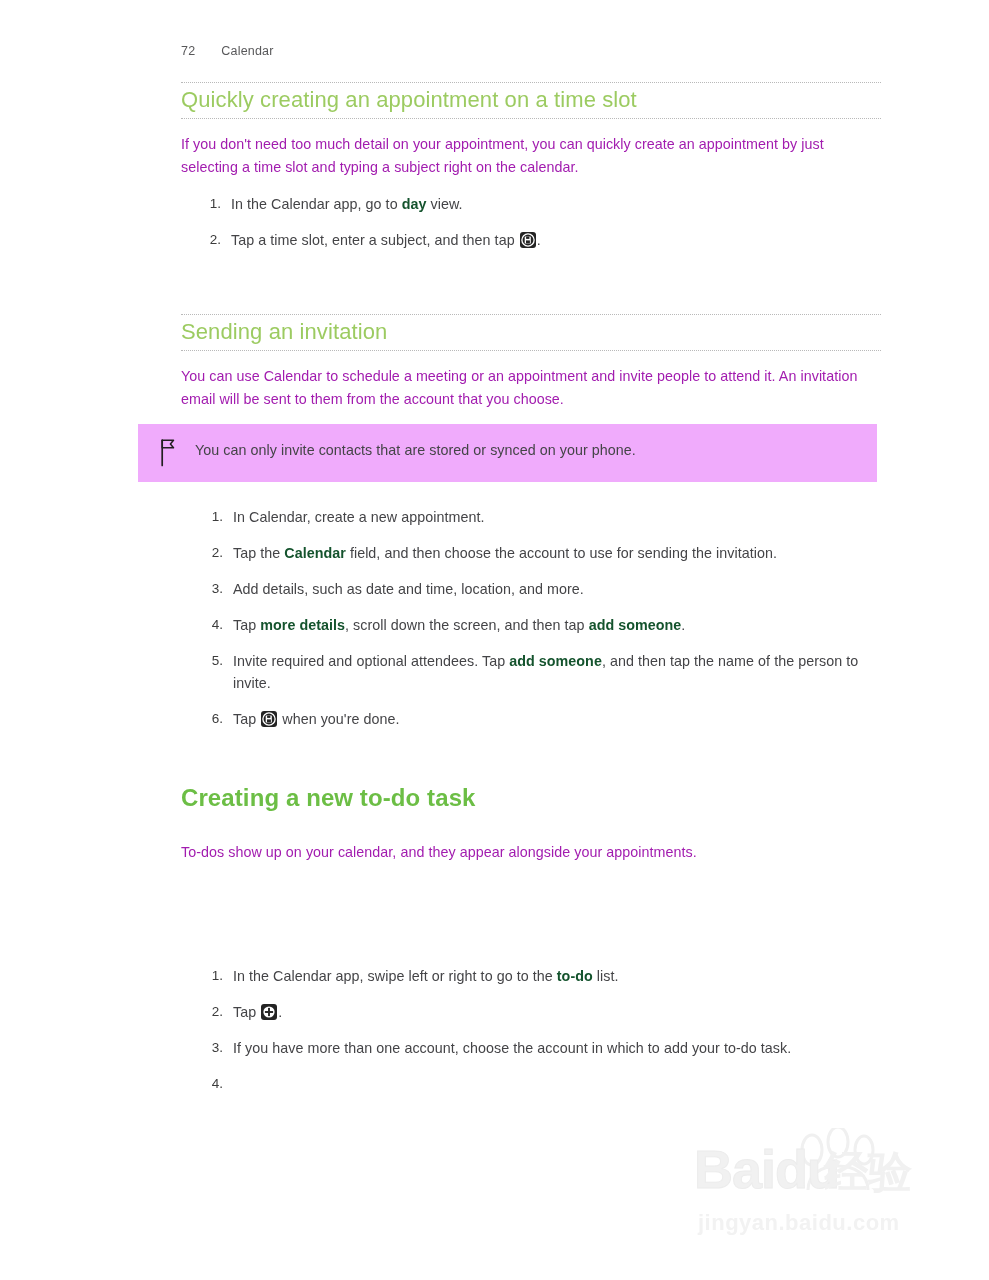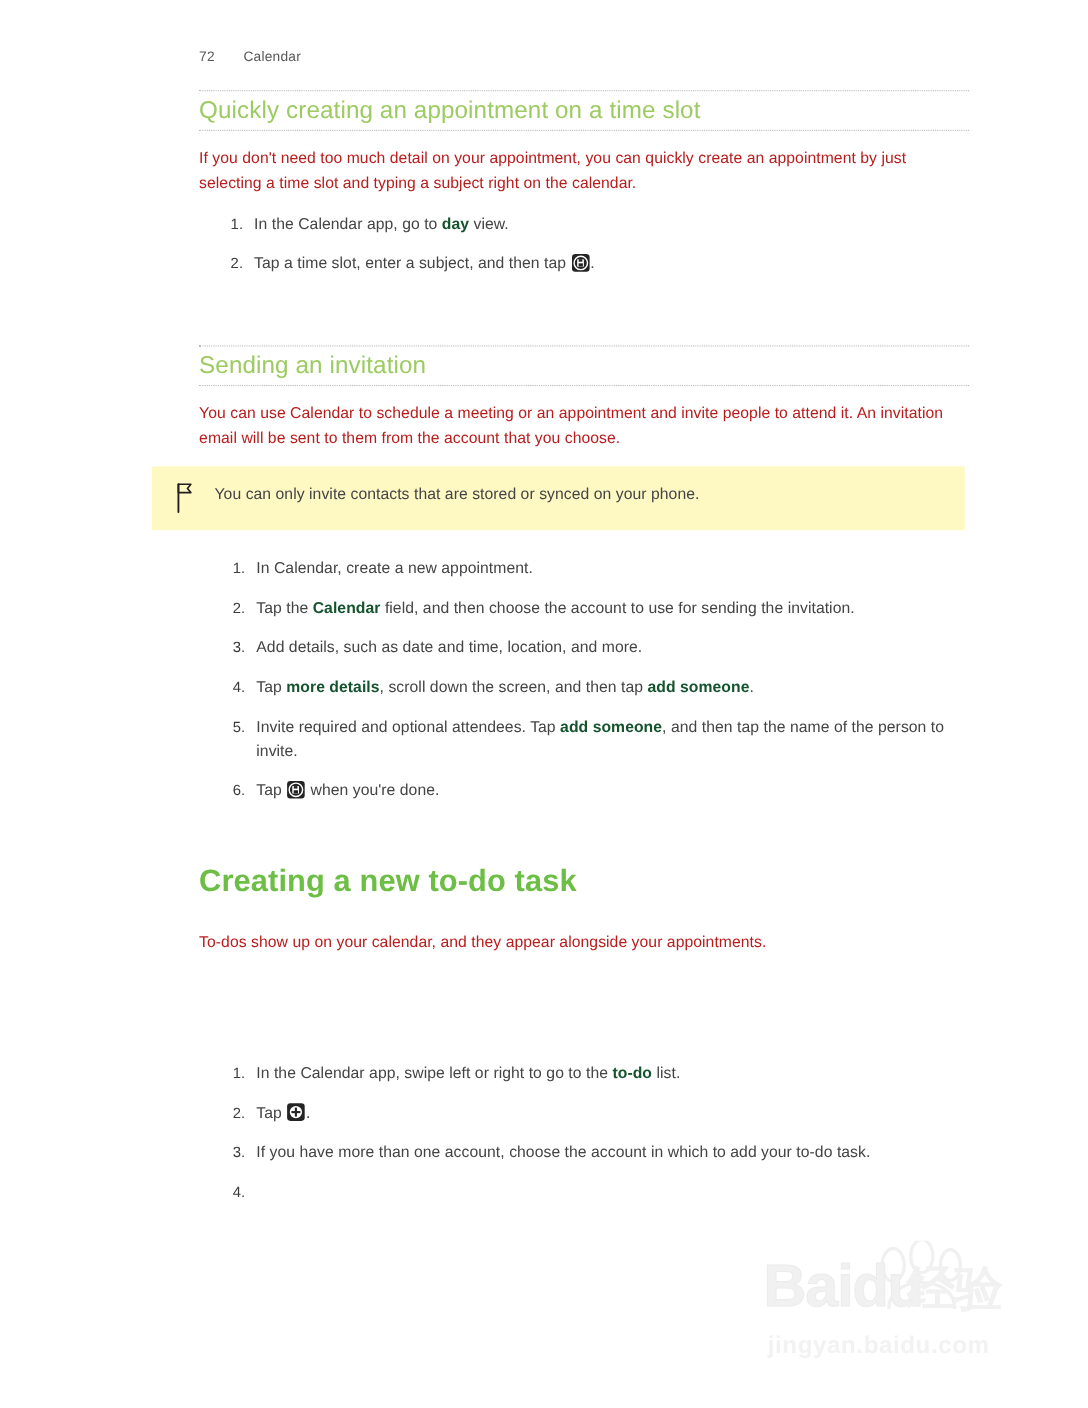--- a/index.html
+++ b/index.html
@@ -49,21 +49,21 @@
     color: #9ccb61;
     letter-spacing: .1px;
     line-height: 1.25;
     margin: 0;
   }
 
   
   p.body {
     font-size: 14.3px;
     line-height: 1.62;
-    color: #b91c1c;
+    color: #a21caf;
     margin: 0 0 14px 0;
     letter-spacing: .05px;
   }
 
   
   ol.steps {
     list-style: none;
     margin: 0;
     padding: 0;
   }
@@ -102,42 +102,42 @@
     position: relative;
     margin: 0 1px;
   }
   .glyph svg { position: absolute; left: 0; top: 0; display: block; }
 
   
   .tipbox {
     position: absolute;
     left: 138px;
     width: 739px;
-    background: #fef9c3;
+    background: #f0abfc;
     box-sizing: border-box;
   }
   .tipbox .flag-icon {
     position: absolute;
     left: 20px;
     top: 14px;
     width: 22px;
     height: 30px;
   }
   .tipbox .tiptext {
     margin: 0;
     padding: 15px 28px 17px 57px;
     font-size: 14.3px;
     line-height: 1.62;
     color: #444447;
     letter-spacing: .05px;
   }
 
   
   .section-title {
-    font-size: 28px;
+    font-size: 24px;
     font-weight: bold;
     color: #6cbe45;
     letter-spacing: .1px;
     margin: 0;
     line-height: 1.2;
   }
 
   
   .blk { position: absolute; left: 181px; width: 700px; }
 

